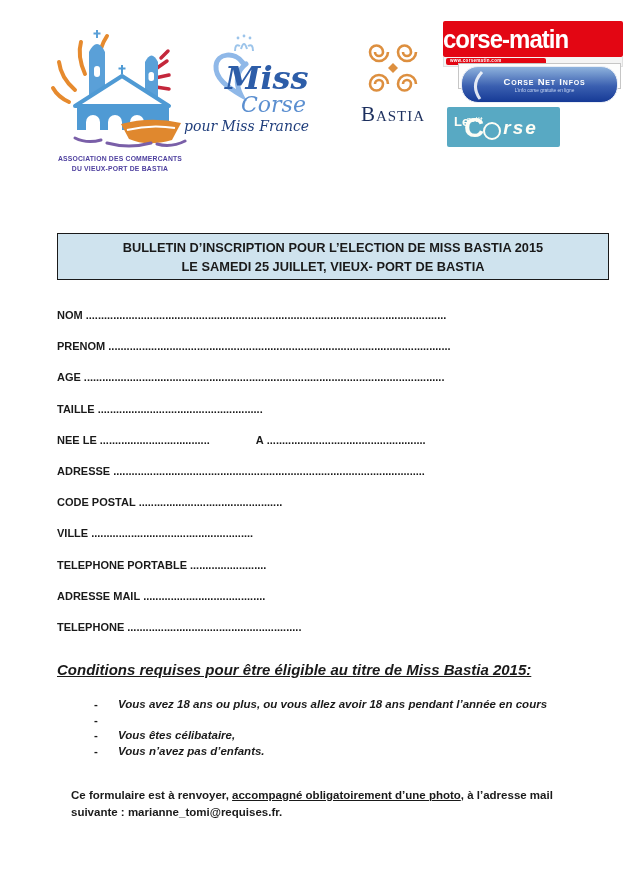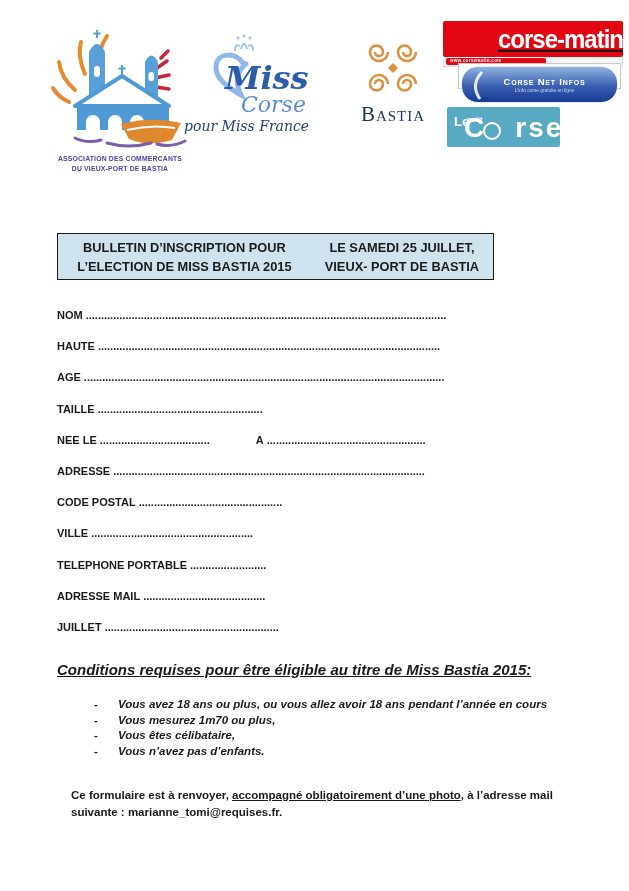--- a/index.html
+++ b/index.html
@@ -11,21 +11,21 @@
   .assoc-logo{position:absolute;left:44px;top:26px;width:152px;}
   .assoc-caption{margin-top:2px;text-align:center;font-size:6.8px;font-weight:bold;
     color:#4d3f9e;line-height:10px;letter-spacing:.2px;}
   .miss-logo{position:absolute;left:183px;top:32px;width:130px;}
   .cci-logo{position:absolute;left:298px;top:33px;width:56px;}
   .bastia-logo{position:absolute;left:352px;top:38px;width:82px;text-align:center;}
   .bastia-name{font-family:"Liberation Serif",serif;font-variant:small-caps;
     font-size:21px;color:#1c2f5e;letter-spacing:1px;margin-top:-2px;}
   .cm-wrap{position:absolute;left:443px;top:21px;width:180px;}
   .cm-box{height:36px;background:#e30613;border-radius:2px;display:flex;
-    align-items:center;justify-content:flex-end;text-decoration:underline;}
+    align-items:center;justify-content:flex-start;}
   .cm-title{color:#ffffff;font-weight:800;font-size:24px;letter-spacing:-1px;
     transform:scaleY(1.08);}
   .cm-strip{position:relative;height:9px;background:#f4f4f4;border:1px solid #e0e0e0;border-top:none;}
   .cm-url{position:absolute;left:2px;top:1px;width:96px;height:6.5px;background:#e30613;
     border-radius:2px;color:#ffffff;font-size:4.5px;font-weight:bold;line-height:6.5px;
     padding-left:4px;letter-spacing:.3px;}
   .cni-outer{position:absolute;left:458px;top:63px;width:163px;height:26px;
     background:#fdfdfd;border:1px solid #c6c6c6;box-sizing:border-box;padding:2px;}
   .cni-inner{position:relative;height:37px;border-radius:17px;overflow:hidden;
     background:linear-gradient(#8fb3dd 0%,#3a5fb0 55%,#163a96 100%);
@@ -38,25 +38,25 @@
   .pc-box{position:absolute;left:447px;top:107px;width:113px;height:40px;
     background:#58a9c3;border-radius:2px;color:#fdfdf5;overflow:hidden;}
   .pc-le{position:absolute;left:7px;top:7px;font-size:13px;font-weight:bold;}
   .pc-main{position:absolute;left:17px;top:1px;display:flex;align-items:center;height:40px;}
   .pc-c{font-size:28px;font-weight:bold;}
   .pc-petit{position:absolute;left:20px;top:9px;font-size:6.5px;letter-spacing:.4px;font-weight:bold;}
   .pc-o{display:inline-block;width:14px;height:14px;border:2.5px solid #fdfdf5;
     border-radius:50%;margin:6px 0 0 -1px;box-sizing:content-box;}
   .pc-blob{width:7px;height:10px;background:#141414;margin:1.5px auto 0;
     border-radius:45% 55% 60% 50% / 60% 50% 50% 40%;transform:rotate(12deg);}
-  .pc-rse{font-size:28px;font-weight:bold;letter-spacing:2px;margin-left:14px;}
-  
-  .title-box{position:absolute;left:57px;top:233px;width:437px;height:47px;
+  .pc-rse{font-size:19px;font-weight:bold;letter-spacing:2px;margin-left:2px;font-style:italic;}
+  
+  .title-box{position:absolute;left:57px;top:233px;width:552px;height:47px;
     background:#cfe3ee;border:1.6px solid #1a1a1a;box-sizing:border-box;
-    display:flex;flex-direction:row;align-items:center;justify-content:center;}
+    display:flex;flex-direction:column;align-items:center;justify-content:center;}
   .title-line{font-size:12.8px;font-weight:bold;line-height:19px;text-align:center;}
   
   .form-area{position:absolute;left:57px;top:300px;right:50px;}
   .field-row{line-height:31.2px;font-size:11px;font-weight:bold;white-space:nowrap;
     overflow:hidden;}
   .field-label{margin-right:3px;}
   .a-label{margin-left:46px;margin-right:3px;}
   
   .conditions{position:absolute;left:57px;top:661px;right:50px;}
   .cond-heading{margin:0 0 19px 0;font-size:15px;font-weight:bold;font-style:italic;
@@ -183,21 +183,21 @@
   <div class="title-box">
     <div class="title-line">BULLETIN D’INSCRIPTION POUR L’ELECTION DE MISS BASTIA 2015</div>
     <div class="title-line">LE SAMEDI 25 JUILLET, VIEUX- PORT DE BASTIA</div>
   </div>
 
   <div class="form-area">
     <div class="field-row">
       <span class="field-label">NOM</span><span>......................................................................................................................</span>
     </div>
     <div class="field-row">
-      <span class="field-label">HAUTE</span><span>................................................................................................................</span>
+      <span class="field-label">PRENOM</span><span>................................................................................................................</span>
     </div>
     <div class="field-row">
       <span class="field-label">AGE</span><span>......................................................................................................................</span>
     </div>
     <div class="field-row">
       <span class="field-label">TAILLE</span><span>......................................................</span>
     </div>
     <div class="field-row">
       <span class="field-label">NEE LE</span><span>....................................</span><span class="a-label">A</span><span>....................................................</span>
     </div>
@@ -210,33 +210,32 @@
     <div class="field-row">
       <span class="field-label">VILLE</span><span>.....................................................</span>
     </div>
     <div class="field-row">
       <span class="field-label">TELEPHONE PORTABLE</span><span>.........................</span>
     </div>
     <div class="field-row">
       <span class="field-label">ADRESSE MAIL</span><span>........................................</span>
     </div>
     <div class="field-row">
-      <span class="field-label">JUILLET</span><span>.........................................................</span>
+      <span class="field-label">TELEPHONE</span><span>.........................................................</span>
     </div>
   </div>
 
   <div class="conditions">
     <p class="cond-heading">Conditions requises pour être éligible au titre de Miss Bastia 2015:</p>
     <div class="cond-item">
       <span class="cond-dash">-</span>
       <span>Vous avez 18 ans ou plus, ou vous allez avoir 18 ans pendant l’année en cours</span>
     </div>
     <div class="cond-item">
       <span class="cond-dash">-</span>
-      <span>Vous mesurez 1m70 ou plus,</span>
     </div>
     <div class="cond-item">
       <span class="cond-dash">-</span>
       <span>Vous êtes célibataire,</span>
     </div>
     <div class="cond-item">
       <span class="cond-dash">-</span>
       <span>Vous n’avez pas d’enfants.</span>
     </div>
   </div>

